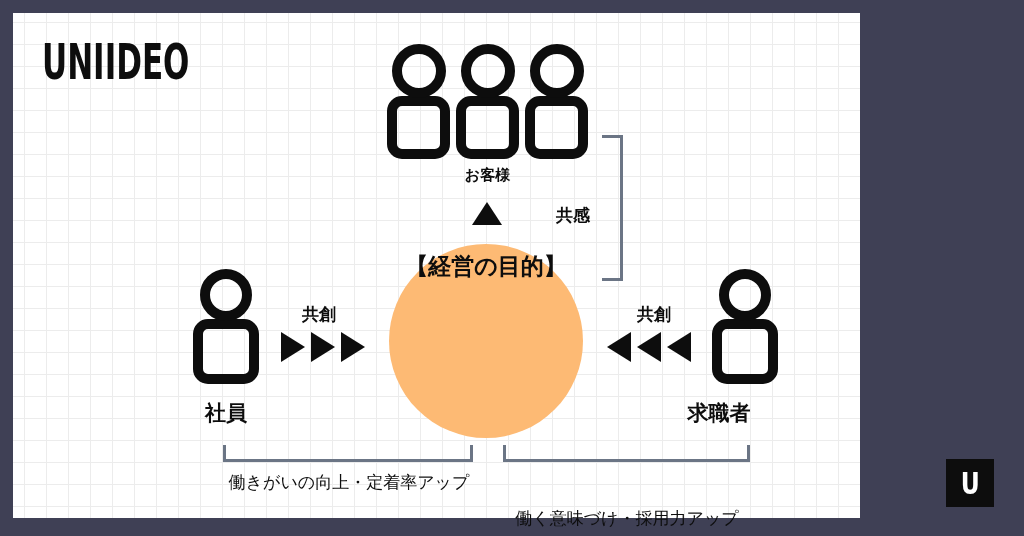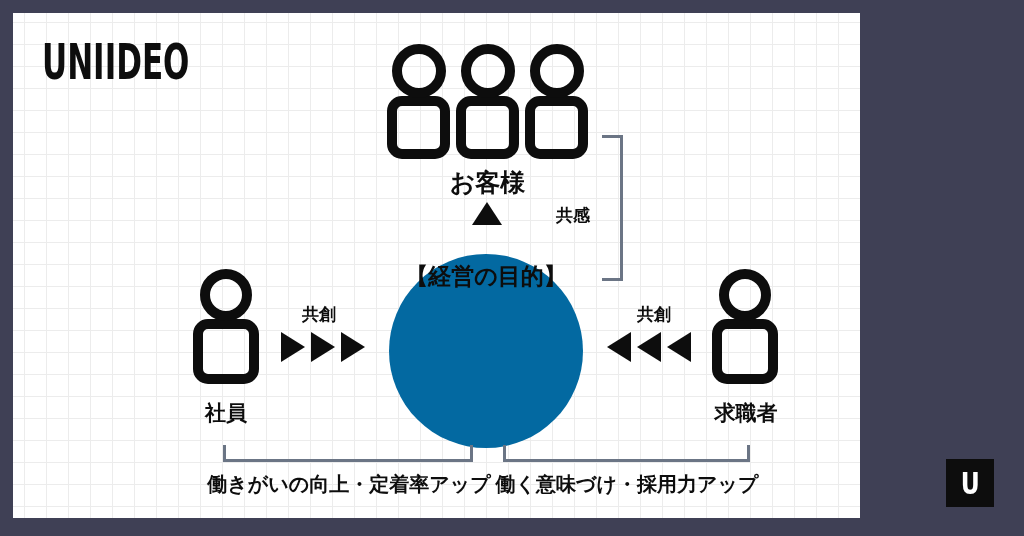--- a/index.html
+++ b/index.html
@@ -51,23 +51,23 @@
 
   .person-row {
     position:absolute; left:387px; top:44px;
     display:flex; gap:6px;
   }
   .person-left  { position:absolute; left:193px; top:269px; width:66px; }
   .person-right { position:absolute; left:712px; top:269px; width:66px; }
 
   
   .lbl { position:absolute; font-weight:700; white-space:nowrap; }
-  .lbl-customers  { left:387px; top:166px; width:201px; text-align:center; font-size:25px; }
+  .lbl-customers  { left:387px; top:166px; width:201px; text-align:center; font-size:15px; }
   .lbl-employees  { left:193px; top:399px; width:66px;  text-align:center; font-size:21px; }
-  .lbl-jobseekers { left:703px; top:399px; width:86px;  text-align:center; font-size:21px; }
+  .lbl-jobseekers { left:676px; top:399px; width:86px;  text-align:center; font-size:21px; }
   .lbl-kyokan        { left:511px; top:204px; font-size:17px;margin-left:45px; }
   .lbl-kyoso-left    { left:302px; top:303px; font-size:17px; }
   .lbl-kyoso-right   { left:637px; top:303px; font-size:17px; }
 
   
   .tri-up {
     position:absolute; left:472px; top:202px;
     width:0; height:0;
     border-left:15px solid transparent;
     border-right:15px solid transparent;
@@ -84,23 +84,23 @@
   }
   .tri-left {
     width:0; height:0;
     border-top:15px solid transparent;
     border-bottom:15px solid transparent;
     border-right:24px solid #0d0d0d;
   }
 
   
   .core-circle {
-    position:absolute; left:389px; top:254px;
+    position:absolute; left:389px; top:244px;
     width:194px; height:194px; border-radius:50%;
-    background:#0369a1;
+    background:#fdba74;
     display:flex; flex-direction:column; justify-content:space-between; align-items:center;
     text-align:center;
     font-weight:700; font-size:23px; line-height:44px;
     white-space:nowrap;
   }
 
   
   .bracket-right {
     position:absolute; left:602px; top:135px;
     width:21px; height:146px;
@@ -118,24 +118,24 @@
   .ub-right { left:503px; width:247px; }
 
   .outcome-customers {
     position:absolute; left:640px; top:181px;
     font-weight:700; font-size:19px; line-height:33px;
     white-space:nowrap;
   }
   .caption {
     position:absolute; top:471px;
     transform:translateX(-50%);
-    font-weight:700; font-size:20px; white-space:nowrap;text-align:right;
+    font-weight:400; font-size:17px; white-space:nowrap;text-align:right;
   }
   .cap-left  { left:349px; }
-  .cap-right { left:627px; }
+  .cap-right { left:627px;margin-top:36px; }
 
   
   .badge {
     position:absolute; left:946px; top:459px;
     width:48px; height:48px; background:#0d0d0d;
     display:flex; align-items:center; justify-content:center;
   }
   .badge span {
     color:#ffffff; font-size:30px; font-weight:800;
     transform:scaleX(0.78);

